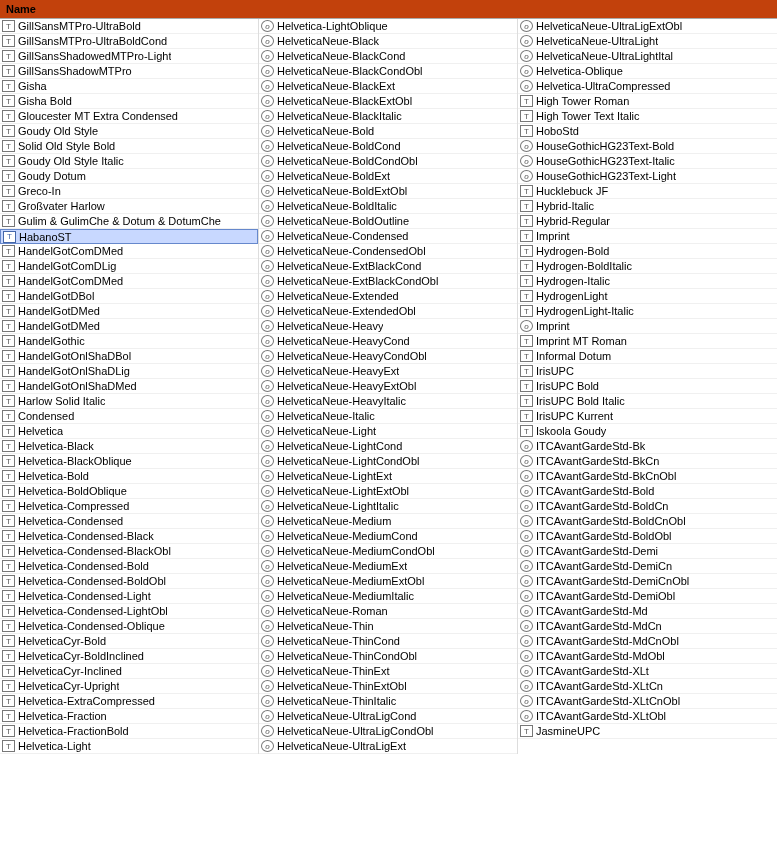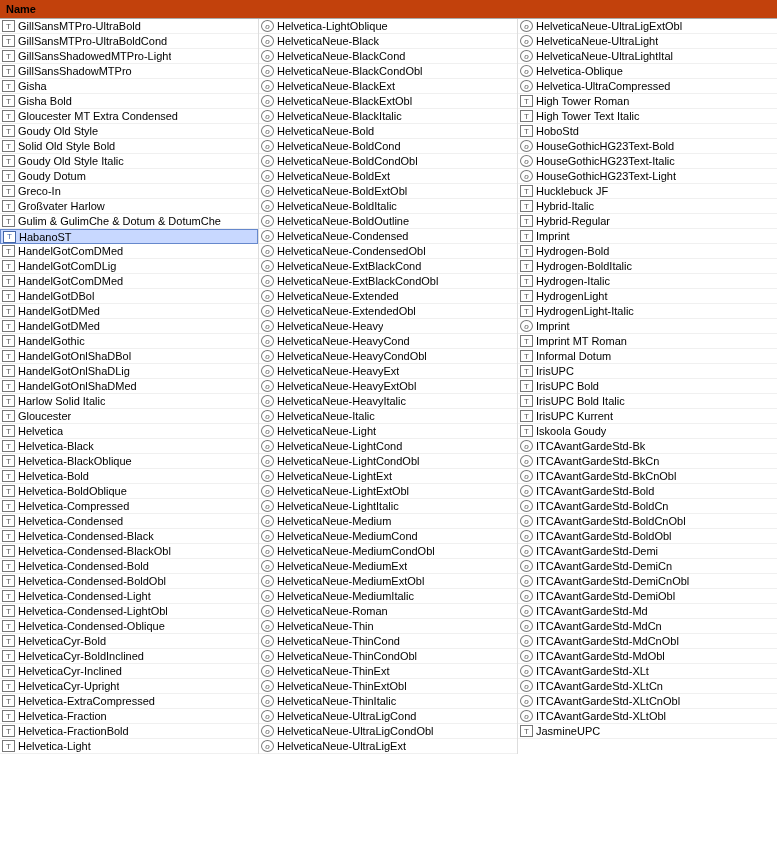--- a/index.html
+++ b/index.html
@@ -199,21 +199,21 @@
         <div class="font-row">
           <span class="icon-box icon-box-gray">T</span>
           <span class="font-name">HandelGotOnlShaDMed</span>
         </div>
         <div class="font-row">
           <span class="icon-box icon-box-gray">T</span>
           <span class="font-name">Harlow Solid Italic</span>
         </div>
         <div class="font-row">
           <span class="icon-box icon-box-gray">T</span>
-          <span class="font-name">Gloucester</span>
+          <span class="font-name">Condensed</span>
         </div>
         <div class="font-row">
           <span class="icon-box icon-box-gray">T</span>
           <span class="font-name">Helvetica</span>
         </div>
         <div class="font-row">
           <span class="icon-box icon-box-gray">T</span>
           <span class="font-name">Helvetica-Black</span>
         </div>
         <div class="font-row">

